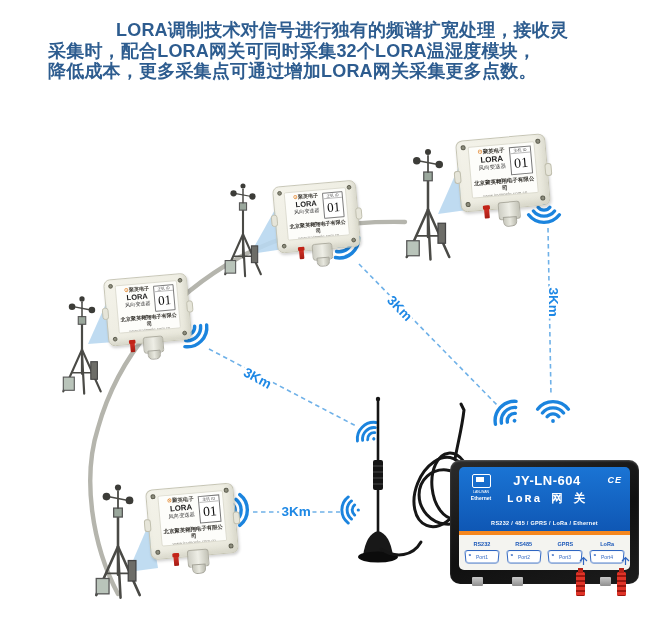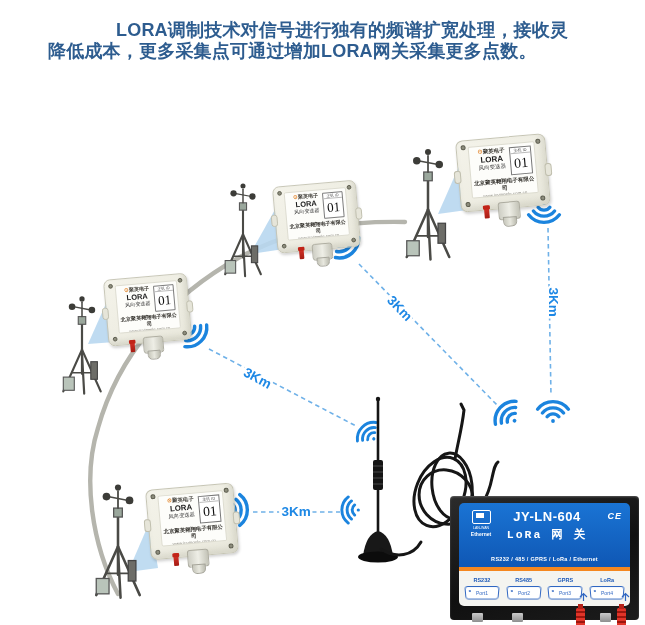--- a/index.html
+++ b/index.html
@@ -55,21 +55,21 @@
     background:#c12418;border-radius:1px;}
   .gland{position:absolute;left:37px;top:65px;width:20px;height:16px;
     background:linear-gradient(90deg,#cfcfc5,#eeeee6,#c4c4b8);
     border:1px solid #adaca0;border-radius:3px;}
   .gland::after{content:"";position:absolute;left:3px;top:14px;width:12px;height:8px;
     background:linear-gradient(90deg,#c7c7bb,#e8e8df,#bcbcb0);
     border:1px solid #a5a499;border-radius:0 0 5px 5px;}
   
   .gateway{position:absolute;left:450px;top:460px;width:189px;height:124px;z-index:2;
     background:linear-gradient(160deg,#2c2c2c,#101010 55%,#1c1c1c);
-    border-radius:4px;box-shadow:inset 0 1px 2px rgba(255,255,255,.25);margin-top:36px;}
+    border-radius:10px;box-shadow:inset 0 1px 2px rgba(255,255,255,.25);}
   .gw-label{position:absolute;left:9px;top:7px;width:171px;height:103px;border-radius:5px;overflow:hidden;}
   .gw-blue{position:relative;height:64px;background:linear-gradient(#1a74d4,#0f57b4);color:#fff;}
   .gw-eth{position:absolute;left:7px;top:7px;width:30px;text-align:center;}
   .eth-icon{width:17px;height:12px;margin:0 auto;border:1.4px solid #fff;border-radius:2px;position:relative;}
   .eth-icon::before{content:"";position:absolute;left:3px;top:2px;width:8px;height:5px;background:#fff;}
   .eth-t1{font-size:3.5px;line-height:5px;margin-top:2px;}
   .eth-t2{font-size:5px;font-weight:700;line-height:6px;}
   .gw-center{position:absolute;left:38px;top:6px;width:100px;text-align:center;}
   .gw-model{font-size:13px;font-weight:700;letter-spacing:.5px;}
   .gw-name{font-size:11.5px;font-weight:700;letter-spacing:2px;margin-top:3px;font-family:Liberation Mono, monospace;}
@@ -91,20 +91,21 @@
   .gw-nub{position:absolute;width:11px;height:9px;top:117px;background:linear-gradient(#c9c9c9,#8f8f8f);border-radius:1px;}
   .gw-sma{position:absolute;width:9px;height:24px;top:112px;border-radius:1.5px;
     background:repeating-linear-gradient(#e03428 0 3px,#9c160e 3px 5px);}
   .gw-sma::after{content:"";position:absolute;left:2px;top:-4px;width:5px;height:5px;background:#b62218;}
 </style>
 </head>
 <body>
 
 <div class="intro">
   <div class="l1">LORA调制技术对信号进行独有的频谱扩宽处理，接收灵</div>
+  <div>采集时，配合LORA网关可同时采集32个LORA温湿度模块，</div>
   <div>降低成本，更多采集点可通过增加LORA网关采集更多点数。</div>
 </div>
 
 <svg id="scene" width="645" height="625" viewBox="0 0 645 625">
   <defs>
     <g id="wifi" fill="none" stroke="#1b84de" stroke-width="3.4" stroke-linecap="round">
       <circle cx="0" cy="-2" r="1.9" fill="#1b84de" stroke="none"></circle>
       <path d="M -5.9 -6.3 A 7.5 7.5 0 0 1 5.9 -6.3"></path>
       <path d="M -10.6 -10 A 13.5 13.5 0 0 1 10.6 -10"></path>
       <path d="M -15.4 -13.8 A 19.5 19.5 0 0 1 15.4 -13.8"></path>

